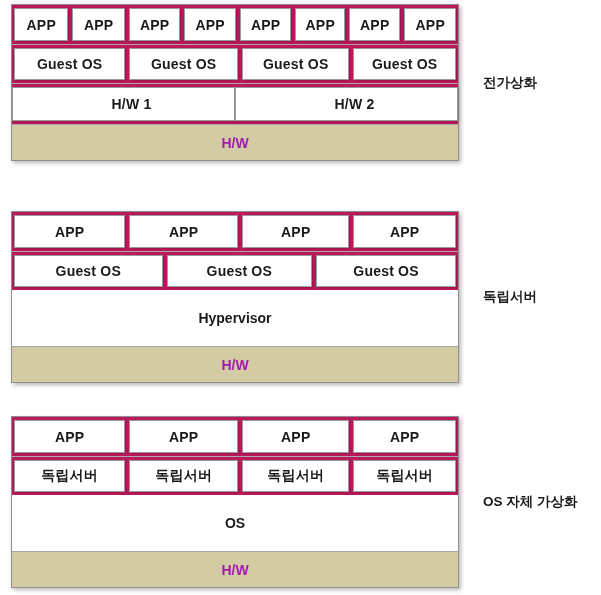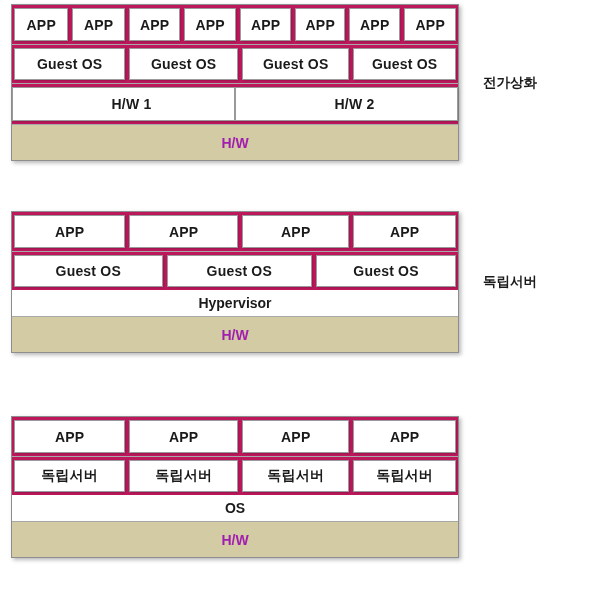--- a/index.html
+++ b/index.html
@@ -56,21 +56,21 @@
   .band-app .cell { height: 33px; }
   .band-os  .cell { height: 32px; }
   .band-wide .cell {
     height: 34px;
     margin: 3px 0;
     padding-left: 16px;
   }
 
   
   .band-plain {
-    height: 26px;
+    height: 56px;
     display: flex;
     align-items: center;
     justify-content: center;
     font-weight: bold;
     font-size: 14px;
     background: #ffffff;
   }
 
   
   .band-hw {
@@ -178,13 +178,14 @@
       <div class="cell" style="flex:1.04">독립서버</div>
       <div class="cell" style="flex:1.02">독립서버</div>
       <div class="cell" style="flex:1.00">독립서버</div>
       <div class="cell" style="flex:0.96">독립서버</div>
     </div>
 
     <div class="band-plain">OS</div>
 
     <div class="band-hw">H/W</div>
   </div>
+  <div class="caption">OS 자체 가상화</div>
 </div>
 
 </body></html>

